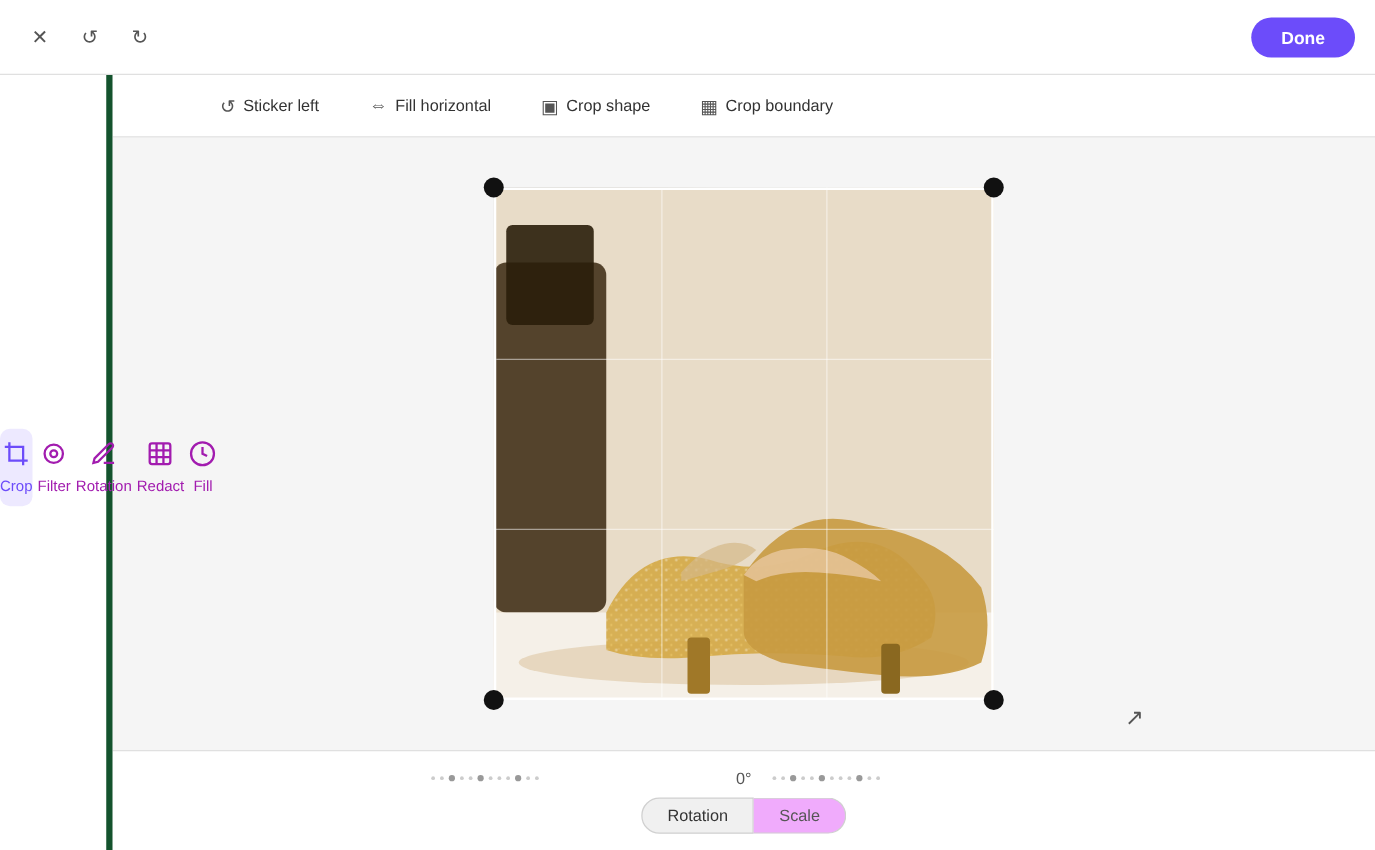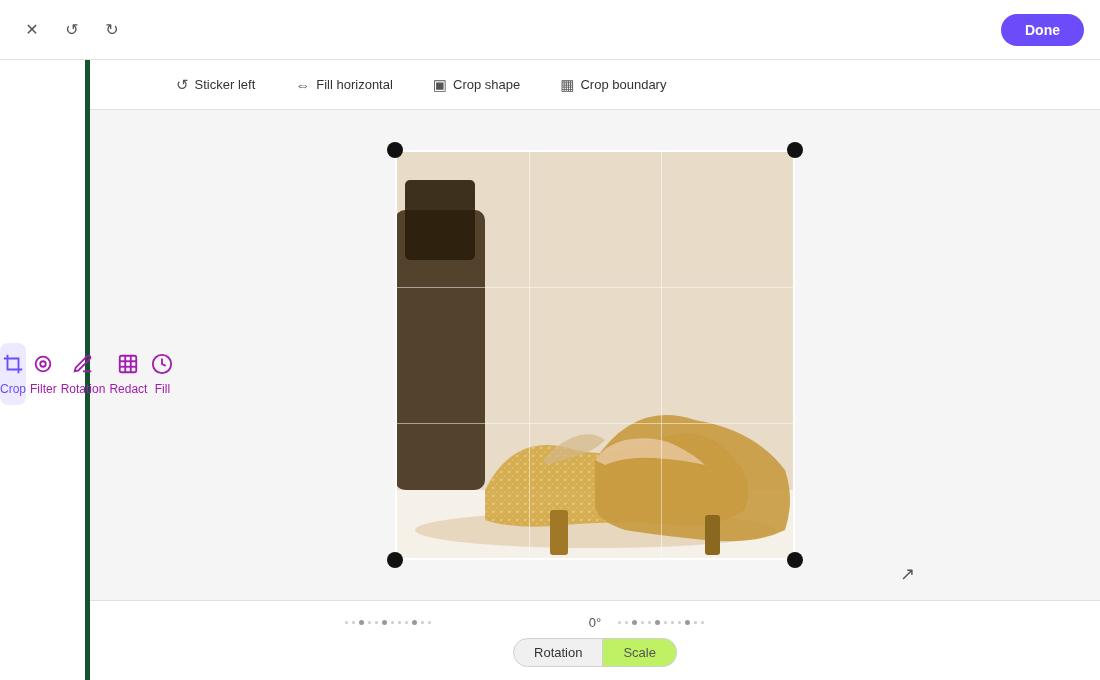--- a/index.html
+++ b/index.html
@@ -229,21 +229,21 @@
 
     
     .tab-row {
       display: flex;
       gap: 0;
     }
     .tab-btn {
       padding: 6px 20px;
       font-size: 13px;
       border: 1px solid #d0d0d0;
-      background: #bef264;
+      background: #f0abfc;
       cursor: pointer;
       color: #555;
     }
     .tab-btn:first-child { border-radius: 20px 0 0 20px; }
     .tab-btn:last-child { border-radius: 0 20px 20px 0; border-left: none; }
     .tab-btn.active {
       background: #f0f0f0;
       color: #333;
       font-weight: 400;
     }

